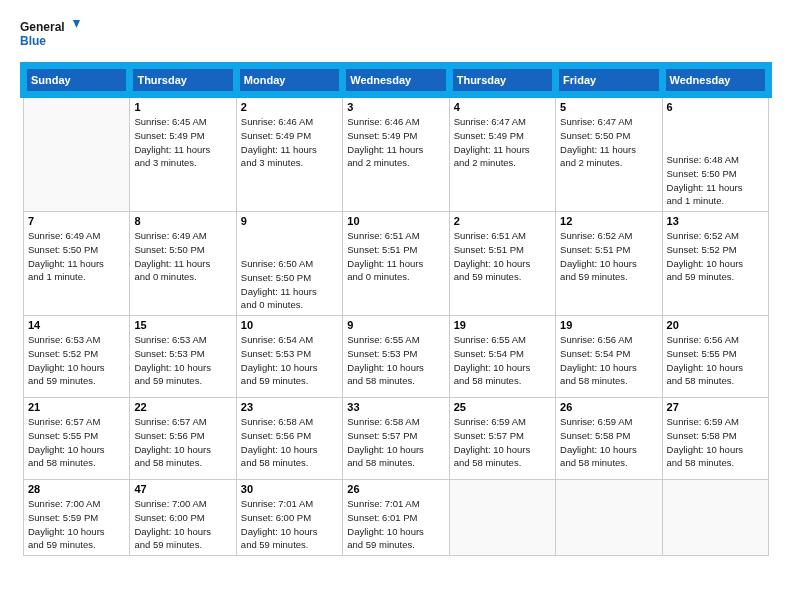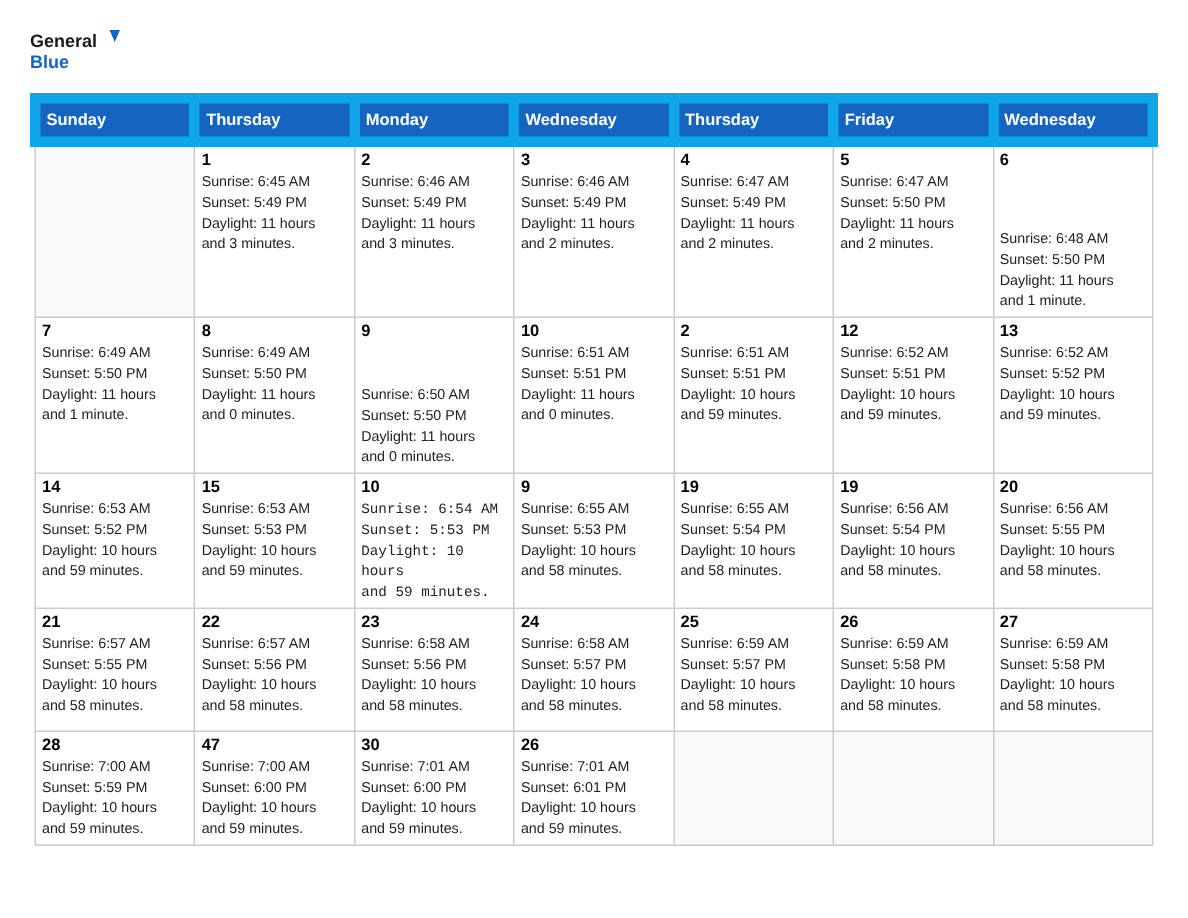--- a/index.html
+++ b/index.html
@@ -216,21 +216,21 @@
           </td>
           <td>
             <span class="day-num">15</span>
             <div class="day-info" style="white-space: pre-line;">Sunrise: 6:53 AM
 Sunset: 5:53 PM
 Daylight: 10 hours
 and 59 minutes.</div>
           </td>
           <td>
             <span class="day-num">10</span>
-            <div class="day-info" style="white-space: pre-line; font-family: Liberation Mono, monospace;">Sunrise: 6:54 AM
+            <div class="day-info" style="white-space: pre-line;">Sunrise: 6:54 AM
 Sunset: 5:53 PM
 Daylight: 10 hours
 and 59 minutes.</div>
           </td>
           <td>
             <span class="day-num">9</span>
             <div class="day-info" style="white-space: pre-line;">Sunrise: 6:55 AM
 Sunset: 5:53 PM
 Daylight: 10 hours
 and 58 minutes.</div>
@@ -273,21 +273,21 @@
 and 58 minutes.</div>
           </td>
           <td>
             <span class="day-num">23</span>
             <div class="day-info" style="white-space: pre-line;">Sunrise: 6:58 AM
 Sunset: 5:56 PM
 Daylight: 10 hours
 and 58 minutes.</div>
           </td>
           <td>
-            <span class="day-num">24</span>
+            <span class="day-num">33</span>
             <div class="day-info" style="white-space: pre-line;">Sunrise: 6:58 AM
 Sunset: 5:57 PM
 Daylight: 10 hours
 and 58 minutes.</div>
           </td>
           <td>
             <span class="day-num">25</span>
             <div class="day-info" style="white-space: pre-line;">Sunrise: 6:59 AM
 Sunset: 5:57 PM
 Daylight: 10 hours

